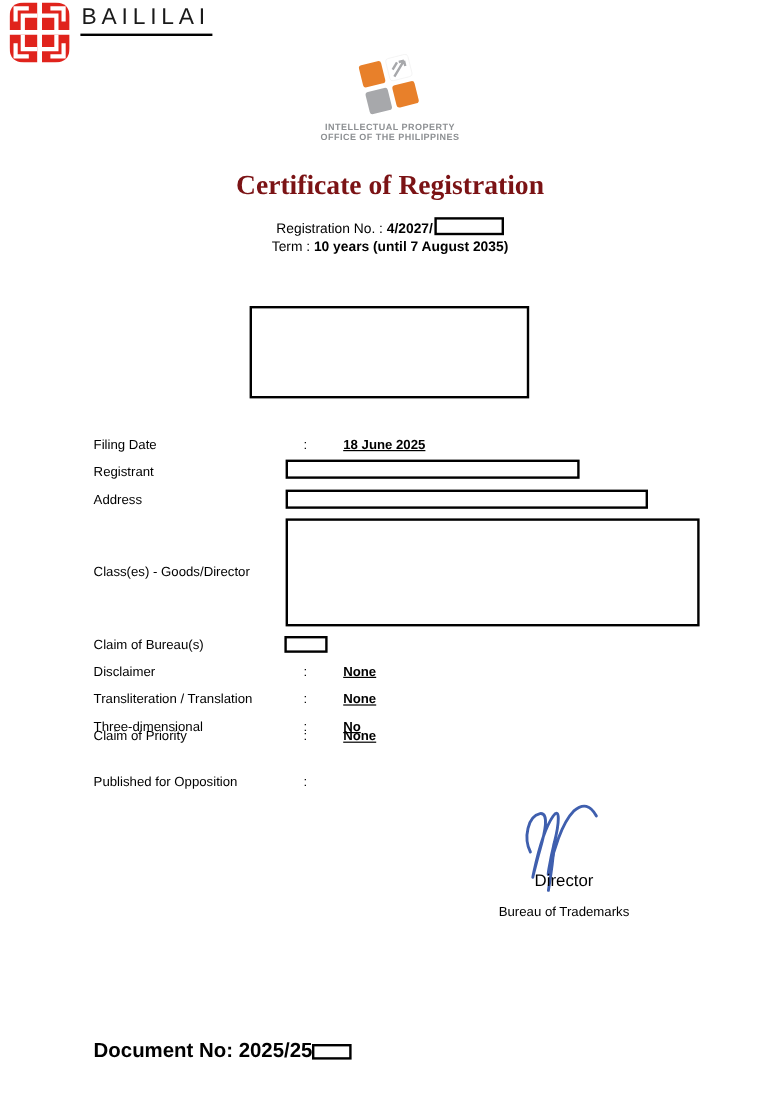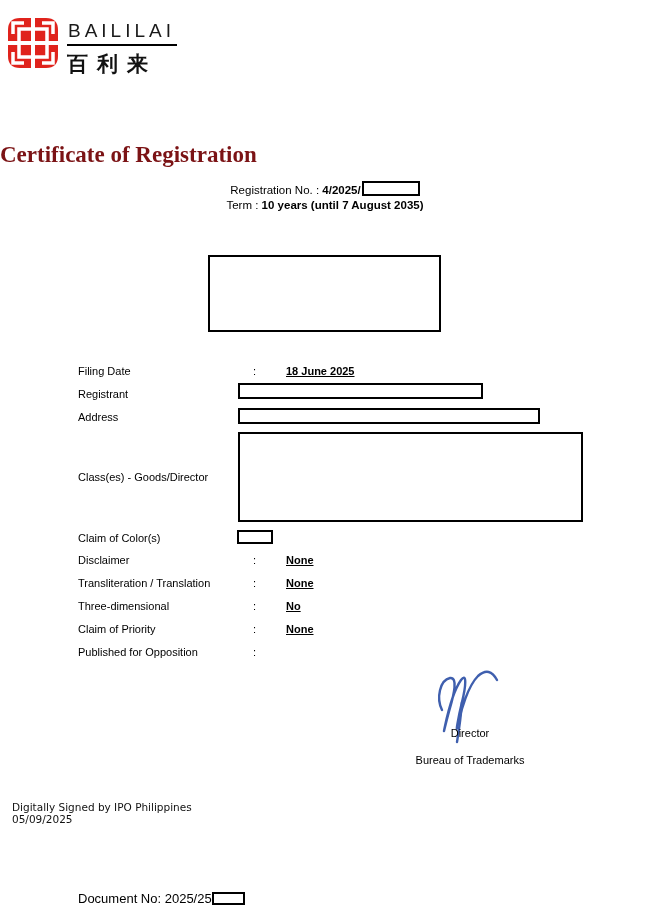--- a/index.html
+++ b/index.html
@@ -1,65 +1,65 @@
 <!DOCTYPE html>
 <html><head>
 <meta charset="utf-8">
 <style>
   html,body{margin:0;padding:0;background:#ffffff;}
   .page{
     position:relative;width:650px;height:919px;background:#ffffff;overflow:hidden;
     font-family:"Liberation Sans",sans-serif;color:#000;
   }
   
-  .brand{position:absolute;left:8px;top:18px;display:flex;gap:9px;align-items:flex-start;}
+  .brand{position:absolute;left:8px;top:2px;display:flex;gap:9px;align-items:flex-start;}
   .brand-text{display:flex;flex-direction:column;}
   .brand-name{
     font-size:19px;letter-spacing:4px;font-weight:normal;line-height:1;
     padding:3px 2px 4px 1px;border-bottom:2.5px solid #000;color:#1a1a1a;
   }
   .brand-cn{font-size:21px;font-weight:bold;letter-spacing:9px;margin-top:4px;color:#111;}
   
   .ipo{position:absolute;left:252px;top:43px;width:146px;text-align:center;}
   .ipo-mark{display:block;margin:0 auto 4px auto;}
   .ipo-line{font-size:7.5px;font-weight:bold;letter-spacing:.4px;color:#8d9093;line-height:9px;}
   
   .title{
-    position:absolute;left:0;top:142px;width:100%;
+    position:absolute;left:0;top:142px;width:100%;text-align:center;
     font-family:"Liberation Serif",serif;font-weight:bold;font-size:23px;color:#7b1315;
   }
   .reg-lines{position:absolute;left:0;top:181px;width:100%;text-align:center;font-size:11.5px;line-height:14.5px;}
   .reg-lines b{font-weight:bold;}
   .redact-inline{
     display:inline-block;width:54px;height:11px;border:2px solid #000;background:#fff;
     vertical-align:-2px;margin-left:1px;
   }
   
   .tm-box{position:absolute;left:208px;top:255px;width:233px;height:77px;border:2px solid #000;box-sizing:border-box;background:#fff;}
   
   .frow{position:absolute;left:78px;width:540px;display:flex;font-size:11px;line-height:13px;gap:23px;}
   .flabel{width:152px;flex:none;}
   .fcolon{width:10px;flex:none;}
   .fvalue{font-weight:bold;text-decoration:underline;}
   .r0{top:365px}.r1{top:388px}.r2{top:411px}.r3{top:471px}.r4{top:532px}
-  .r5{top:554px}.r6{top:577px}.r7{top:600px}.r8{top:623px}.r9{top:646px}
+  .r5{top:554px}.r6{top:577px}.r7{top:600px}.r8{top:608px}.r9{top:646px}
   .redact{position:absolute;border:2px solid #000;background:#fff;box-sizing:border-box;}
   .box-registrant{left:238px;top:383px;width:245px;height:16px;}
   .box-address{left:238px;top:408px;width:302px;height:16px;}
   .box-class{left:238px;top:432px;width:345px;height:90px;}
   .box-color{left:237px;top:530px;width:36px;height:14px;}
   
   .sig-svg{position:absolute;left:428px;top:664px;}
   .sig-block{position:absolute;left:345px;top:727px;width:250px;text-align:center;}
   .sig-name{font-size:13.5px;font-weight:bold;line-height:16px;}
-  .sig-role{font-size:11px;line-height:13px;}
+  .sig-role{font-size:14px;line-height:13px;}
   .sig-office{font-size:11px;line-height:13px;margin-top:14px;}
   
   .digsign{position:absolute;left:12px;top:801px;font-family:"DejaVu Sans",sans-serif;font-size:10.5px;line-height:12px;color:#111;}
-  .docno{position:absolute;left:78px;top:891px;font-size:13px;}
+  .docno{position:absolute;left:78px;top:866px;font-size:17px;font-weight:bold;}
   .docno .redact-inline{width:29px;height:9px;vertical-align:-2px;margin-left:0;}
 </style>
 </head>
 <body>
 
 <div class="page">
 
   <div class="brand">
     <svg width="50" height="50" viewBox="0 0 50 50">
       <g fill="#e0231c">
@@ -74,29 +74,44 @@
         <path d="M23,39 H11 V27"></path>
         <path d="M27,39 H39 V27"></path>
         <path d="M5,16 V5 H16"></path>
         <path d="M34,5 H45 V16"></path>
         <path d="M5,34 V45 H16"></path>
         <path d="M45,34 V45 H34"></path>
       </g>
     </svg>
     <div class="brand-text">
       <div class="brand-name">BAILILAI</div>
-      <div class="brand-cn">百利来</div>
     </div>
   </div>
 
+  <div class="ipo">
+    <svg class="ipo-mark" width="66" height="54" viewBox="0 0 66 54">
+      <g transform="rotate(-14 33 27)">
+        <rect x="11" y="6" width="19" height="19" rx="2.5" fill="#e8802a"></rect>
+        <rect x="34" y="6" width="19" height="19" rx="2.5" fill="#ffffff" stroke="#eeeeee" stroke-width="0.5"></rect>
+        <g stroke="#a7a8ab" stroke-width="2" fill="none">
+          <path d="M38,22 L49,11 M49,11 h-4.5 M49,11 v4.5"></path>
+          <path d="M38,16 L43,11"></path>
+        </g>
+        <rect x="11" y="29" width="19" height="19" rx="2.5" fill="#a7a8ab"></rect>
+        <rect x="34" y="29" width="19" height="19" rx="2.5" fill="#e8802a"></rect>
+      </g>
+    </svg>
+    <div class="ipo-line">INTELLECTUAL PROPERTY</div>
+    <div class="ipo-line">OFFICE OF THE PHILIPPINES</div>
+  </div>
 
   <div class="title">Certificate of Registration</div>
 
   <div class="reg-lines">
-    <div><span>Registration No. : </span><b>4/2025/</b><span class="redact-inline"></span></div>
+    <div><span>Registration No. : </span><b>4/2027/</b><span class="redact-inline"></span></div>
     <div><span>Term : </span><b>10 years (until 7 August 2035)</b></div>
   </div>
 
   <div class="tm-box"></div>
 
   <div class="frow r0">
     <span class="flabel">Filing Date</span>
       <span class="fcolon">:</span>
       <span class="fvalue">18 June 2025</span>
   </div>
@@ -109,21 +124,21 @@
     <span class="flabel">Address</span>
       <span class="fcolon">:</span>
   </div>
   <div class="redact box-address"></div>
   <div class="frow r3">
     <span class="flabel">Class(es) - Goods/Director</span>
       <span class="fcolon">:</span>
   </div>
   <div class="redact box-class"></div>
   <div class="frow r4">
-    <span class="flabel">Claim of Color(s)</span>
+    <span class="flabel">Claim of Bureau(s)</span>
       <span class="fcolon">:</span>
   </div>
   <div class="redact box-color"></div>
   <div class="frow r5">
     <span class="flabel">Disclaimer</span>
       <span class="fcolon">:</span>
       <span class="fvalue">None</span>
   </div>
   <div class="frow r6">
     <span class="flabel">Transliteration / Translation</span>
@@ -149,21 +164,17 @@
     <g stroke="#3f5fae" stroke-width="2.4" fill="none" stroke-linecap="round">
       <path d="M14,46 C8,34 12,16 22,14 C30,13 26,30 22,44 C18,58 14,76 17,62 C20,48 26,26 33,16 C39,8 38,22 34,38 C30,54 27,74 30,60 C33,46 40,22 50,12 C58,5 64,7 69,16"></path>
       <path d="M34,38 C33,52 31,66 29,78"></path>
     </g>
   </svg>
   <div class="sig-block">
     <div class="sig-role">Director</div>
     <div class="sig-office">Bureau of Trademarks</div>
   </div>
 
-  <div class="digsign">
-    <div>Digitally Signed by IPO Philippines</div>
-    <div>05/09/2025</div>
-  </div>
   <div class="docno">
     <span>Document No: 2025/25</span><span class="redact-inline"></span>
   </div>
 
 </div>
 
 </body></html>

